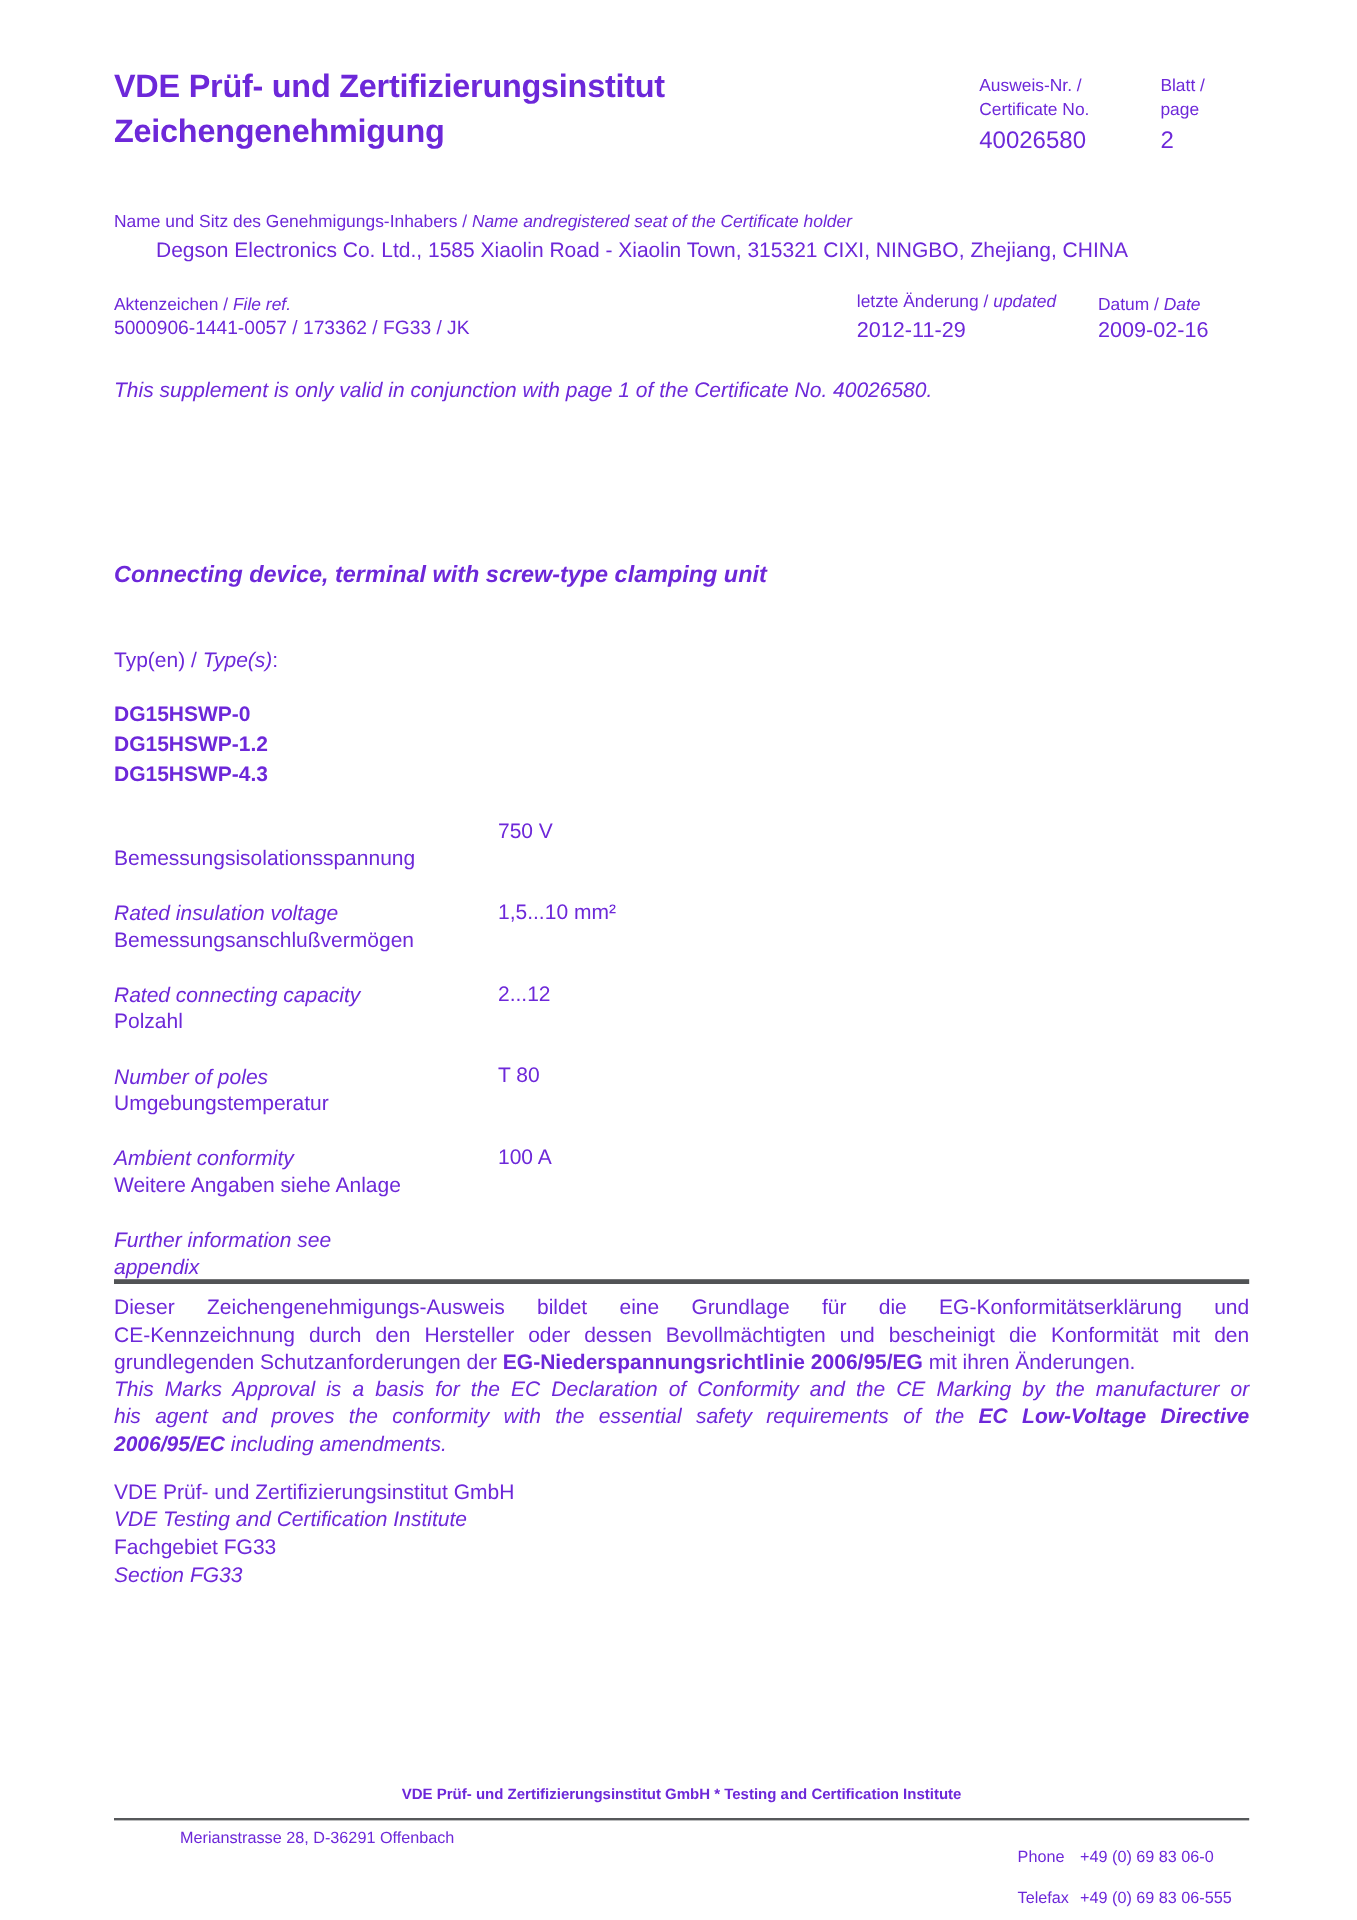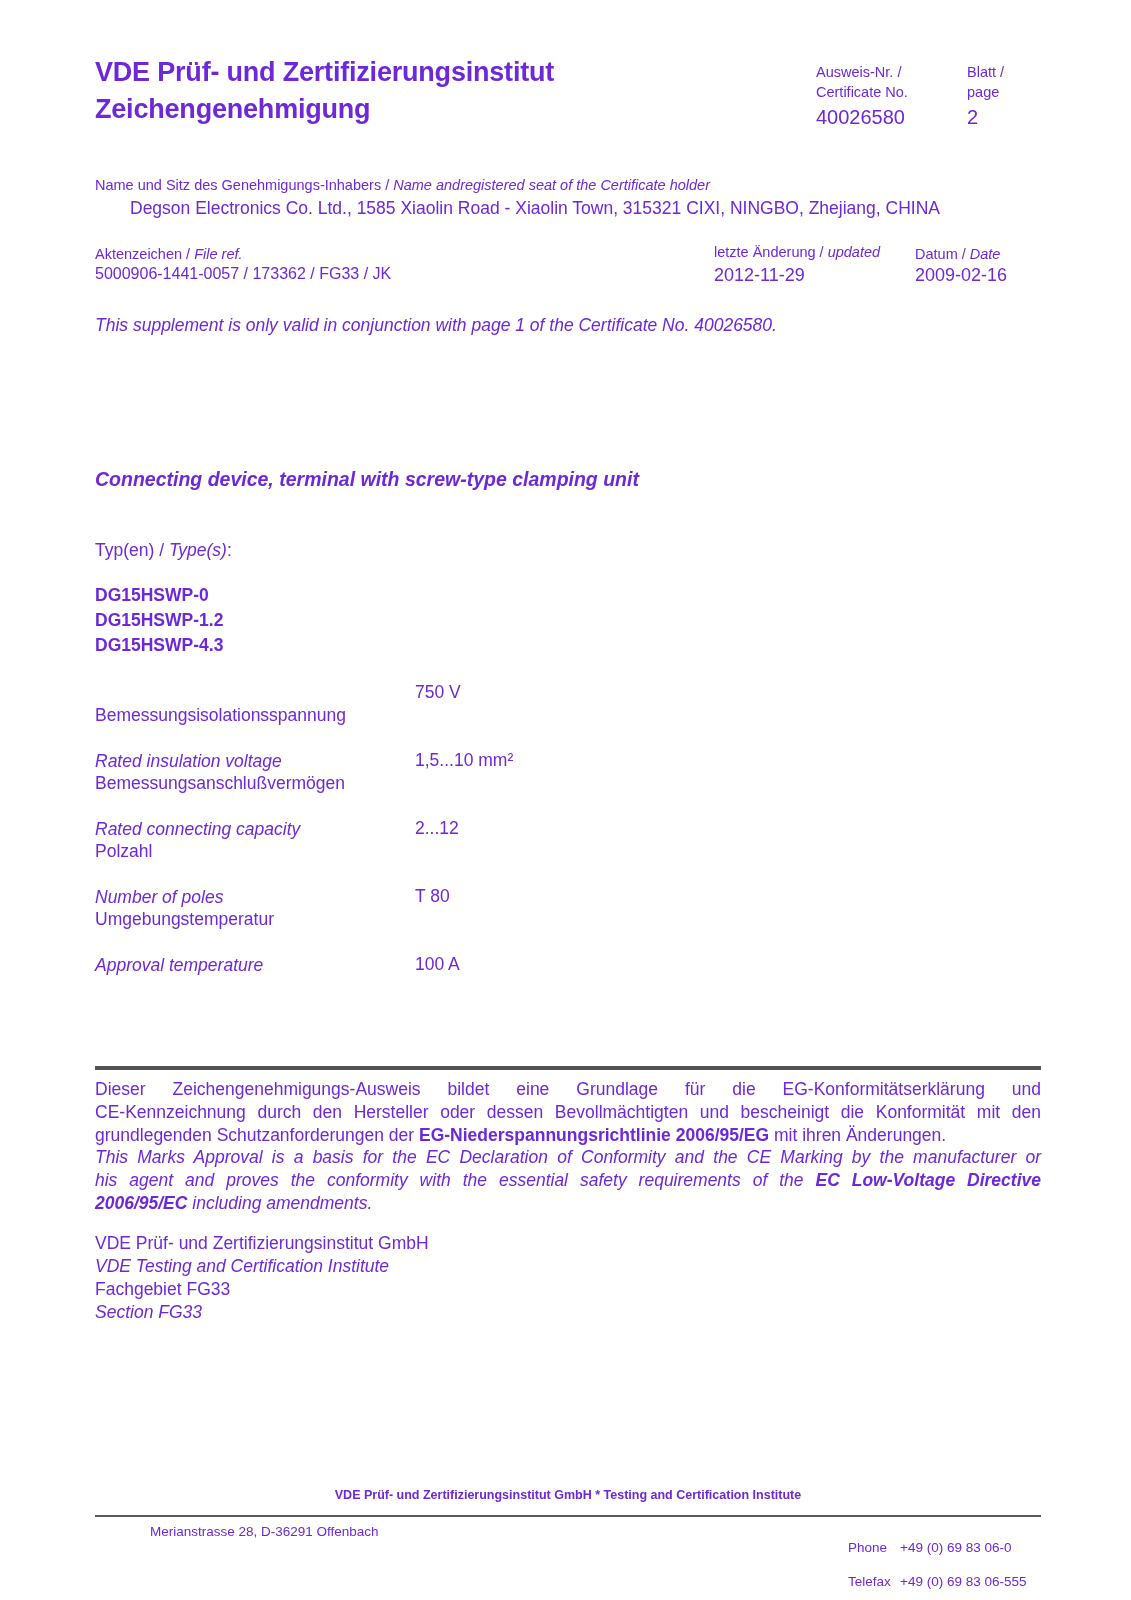--- a/index.html
+++ b/index.html
@@ -128,25 +128,30 @@
     <div class="spec-row" style="top:136px">
       <div class="spec-label">
         <div>Polzahl</div>
         <div class="i spec-en">Number of poles</div>
       </div>
       <span class="spec-value">2...12</span>
     </div>
     <div class="spec-row" style="top:204px">
       <div class="spec-label">
         <div>Umgebungstemperatur</div>
-        <div class="i spec-en">Approval temperature</div>
+        <div class="i spec-en">Ambient conformity</div>
       </div>
       <span class="spec-value">T 80</span>
     </div>
     <div class="spec-row" style="top:272px">
+      <div class="spec-label">
+        <div>Weitere Angaben siehe Anlage</div>
+        <div class="i spec-en">Further information see
+appendix</div>
+      </div>
       <span class="spec-value">100 A</span>
     </div>
   </div>
 
   <div class="abs mid-rule"></div>
 
   <div class="abs conformity">
     <div class="jline">Dieser Zeichengenehmigungs-Ausweis bildet eine Grundlage für die EG-Konformitätserklärung und</div>
     <div class="jline">CE-Kennzeichnung durch den Hersteller oder dessen Bevollmächtigten und bescheinigt die Konformität mit den</div>
     <div><span>grundlegenden Schutzanforderungen der </span><span class="b">EG-Niederspannungsrichtlinie 2006/95/EG</span><span> mit ihren Änderungen.</span></div>

